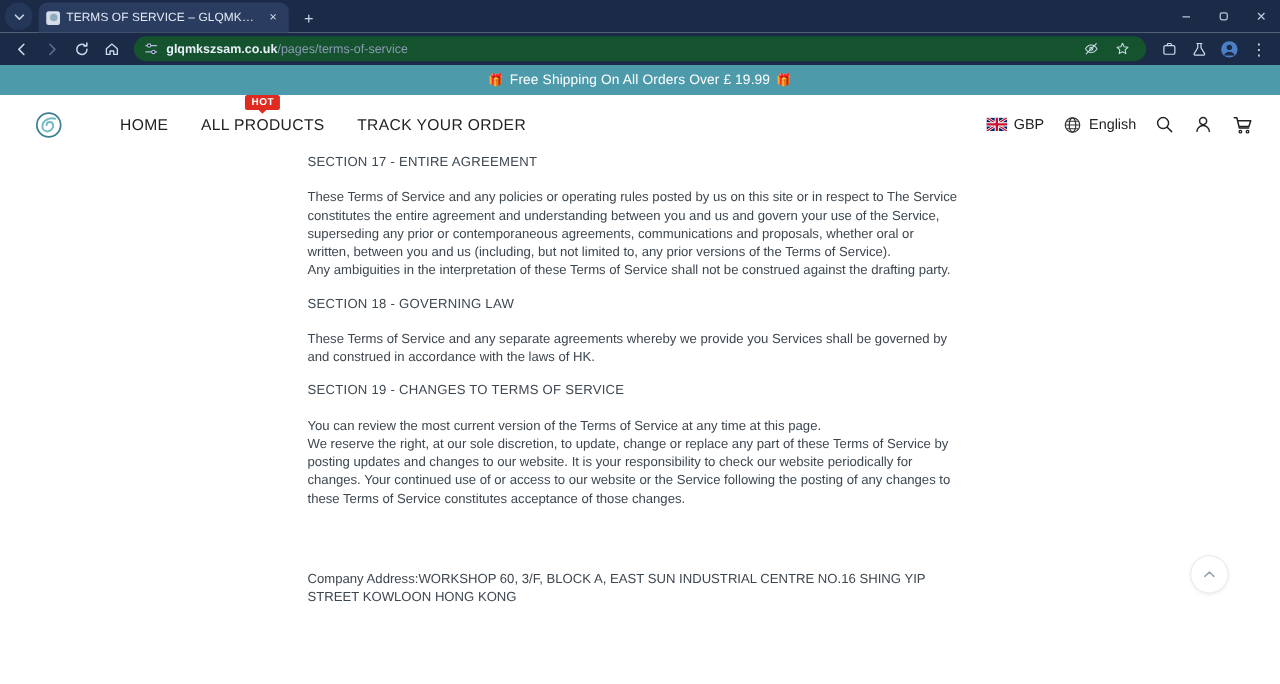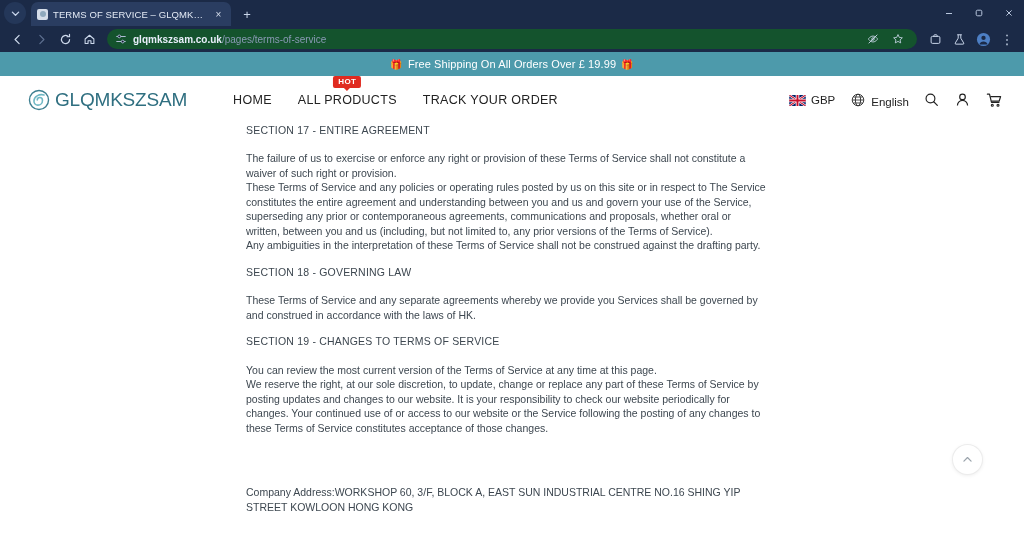--- a/index.html
+++ b/index.html
@@ -195,21 +195,21 @@
     content:"";position:absolute;left:50%;bottom:-3px;transform:translateX(-50%);
     border-left:3px solid transparent;border-right:3px solid transparent;border-top:3px solid #e02b20;
   }
 
   .header-right {
     margin-left: auto;
     display: flex;
     align-items: center;
     gap: 14px;
   }
-  .pill { display: flex; align-items: flex-end; gap: 5px; font-size: 11.5px; color: #222; }
+  .pill { display: flex; align-items: center; gap: 5px; font-size: 11.5px; color: #222; }
   .flag {
     width: 17px; height: 11px;
     flex: 0 0 17px;
     border-radius: 1px;
     overflow: hidden;
     display: block;
   }
   .hicon { width: 17px; height: 17px; color: #222; display: flex; align-items: center; justify-content: center; }
 
   .content {
@@ -369,21 +369,20 @@
     </div>
 
     <div class="site-header">
       <div class="logo-wrap">
         <span class="logo-mark">
           <svg width="22" height="22" viewBox="0 0 24 24">
             <circle cx="12" cy="12" r="10.4" fill="none" stroke="#3d7f90" stroke-width="1.5"></circle>
             <path d="M17.5 6.5 C12 5.2 6.5 8.2 6.5 13 c0 2.6 1.8 4.6 4.3 4.6 2.9 0 5-2.3 5-5.1 0-1.9-1.2-3.2-2.9-3.2-1.6 0-2.8 1.2-2.8 2.7" fill="none" stroke="#6fb8c4" stroke-width="1.7" stroke-linecap="round"></path>
           </svg>
         </span>
-        <span class="logo-text">GLQMKSZSAM</span>
       </div>
 
       <nav class="mainnav">
         <div class="navitem">
           <span>HOME</span>
         </div>
         <div class="navitem">
           <span class="hot-badge">HOT</span>
           <span>ALL PRODUCTS</span>
         </div>
@@ -438,21 +437,20 @@
           </svg>
         </div>
       </div>
     </div>
 
     <div class="content">
       <div class="article">
 
         <div class="sec-head">SECTION 17 - ENTIRE AGREEMENT</div>
         <div class="sp-a"></div>
-        <p class="para">The failure of us to exercise or enforce any right or provision of these Terms of Service shall not constitute a waiver of such right or provision.</p>
         <p class="para">These Terms of Service and any policies or operating rules posted by us on this site or in respect to The Service constitutes the entire agreement and understanding between you and us and govern your use of the Service, superseding any prior or contemporaneous agreements, communications and proposals, whether oral or written, between you and us (including, but not limited to, any prior versions of the Terms of Service).</p>
         <p class="para">Any ambiguities in the interpretation of these Terms of Service shall not be construed against the drafting party.</p>
         <div class="sp-b"></div>
 
         <div class="sec-head">SECTION 18 - GOVERNING LAW</div>
         <div class="sp-a"></div>
         <p class="para">These Terms of Service and any separate agreements whereby we provide you Services shall be governed by and construed in accordance with the laws of HK.</p>
         <div class="sp-b"></div>
 
         <div class="sec-head">SECTION 19 - CHANGES TO TERMS OF SERVICE</div>

